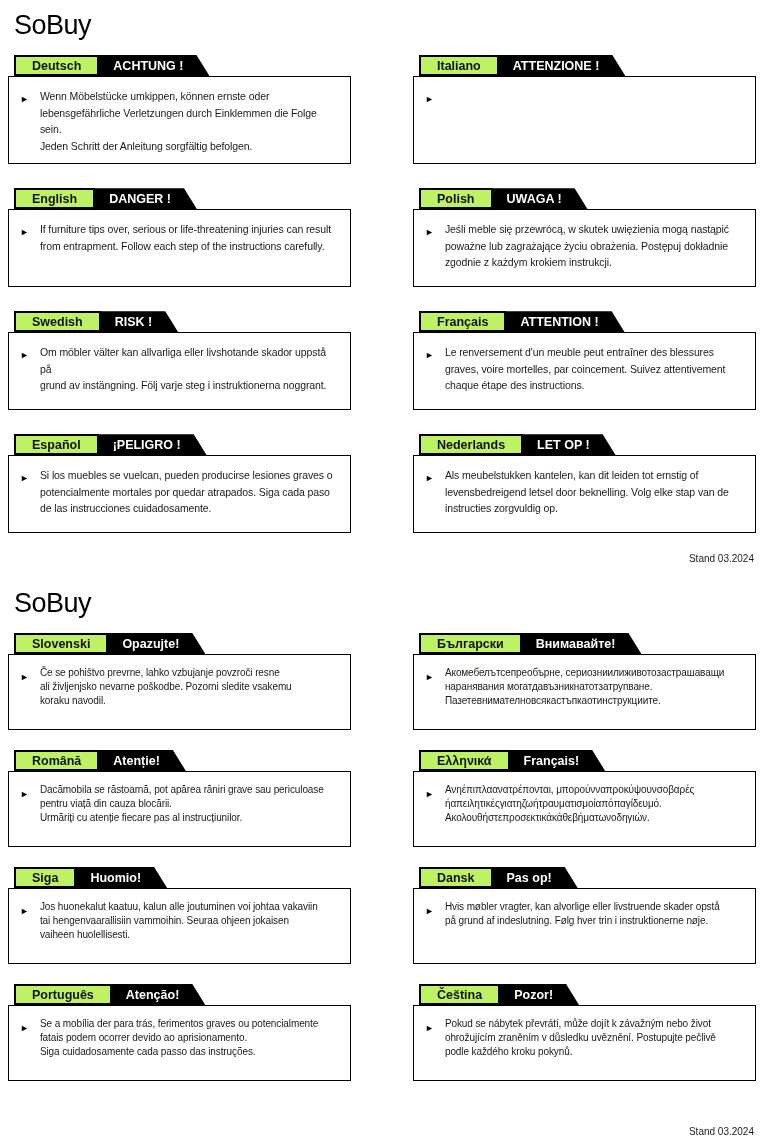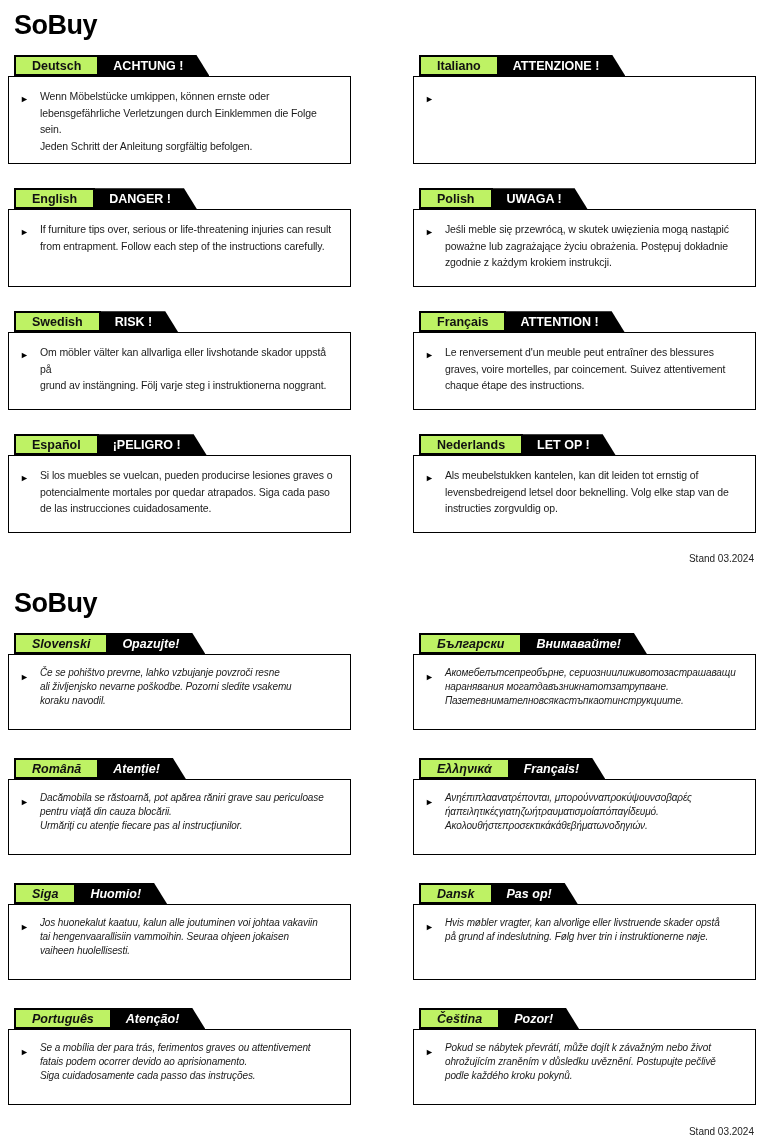--- a/index.html
+++ b/index.html
@@ -6,30 +6,30 @@
   html,body { margin:0; padding:0; }
   body {
     width:762px; height:1143px; background:#ffffff;
     font-family:"Liberation Sans", sans-serif; color:#111;
     overflow:hidden;
   }
   .sheet { position:relative; }
   .sheet1 { height:572px; }
   .sheet2 { height:571px; }
   .logo {
-    font-weight:bold; font-size:27px; letter-spacing:-0.5px;
+    font-weight:normal; font-size:27px; letter-spacing:-0.5px;
     padding:10px 0 0 14px; color:#000;
   }
   .sheet2 .logo { padding-top:16px; }
   .grid {
     display:grid; grid-template-columns:1fr 1fr;
     column-gap:62px; row-gap:24px;
     margin:14px 6px 0 8px;
   }
-  .sheet2 .grid { row-gap:28px;font-style:italic; }
+  .sheet2 .grid { row-gap:20px; }
   .block { display:flex; flex-direction:column; }
   .tabs { display:flex; align-items:stretch; height:21px; margin-left:6px; }
   .langtab {
     border:2px solid #000; background:#bef264; display:flex; align-items:center;
     padding:0 16px; font-weight:bold; font-size:12.5px; white-space:nowrap;
   }
   .warntab {
     background:#000; color:#fff; display:flex; align-items:center;
     padding:0 26px 0 15px; font-weight:bold; font-size:12.5px; white-space:nowrap;
     clip-path: polygon(0 0, calc(100% - 13px) 0, 100% 100%, 0 100%);
@@ -242,21 +242,21 @@
       </div>
     </div>
 
     <div class="block">
       <div class="tabs">
         <span class="langtab">Português</span>
         <span class="warntab">Atenção!</span>
       </div>
       <div class="box">
         <span class="bullet">►</span>
-        <span class="wtext">Se a mobília der para trás, ferimentos graves ou attentivement
+        <span class="wtext">Se a mobília der para trás, ferimentos graves ou potencialmente
 fatais podem ocorrer devido ao aprisionamento.
 Siga cuidadosamente cada passo das instruções.</span>
       </div>
     </div>
 
     <div class="block">
       <div class="tabs">
         <span class="langtab">Čeština</span>
         <span class="warntab">Pozor!</span>
       </div>

